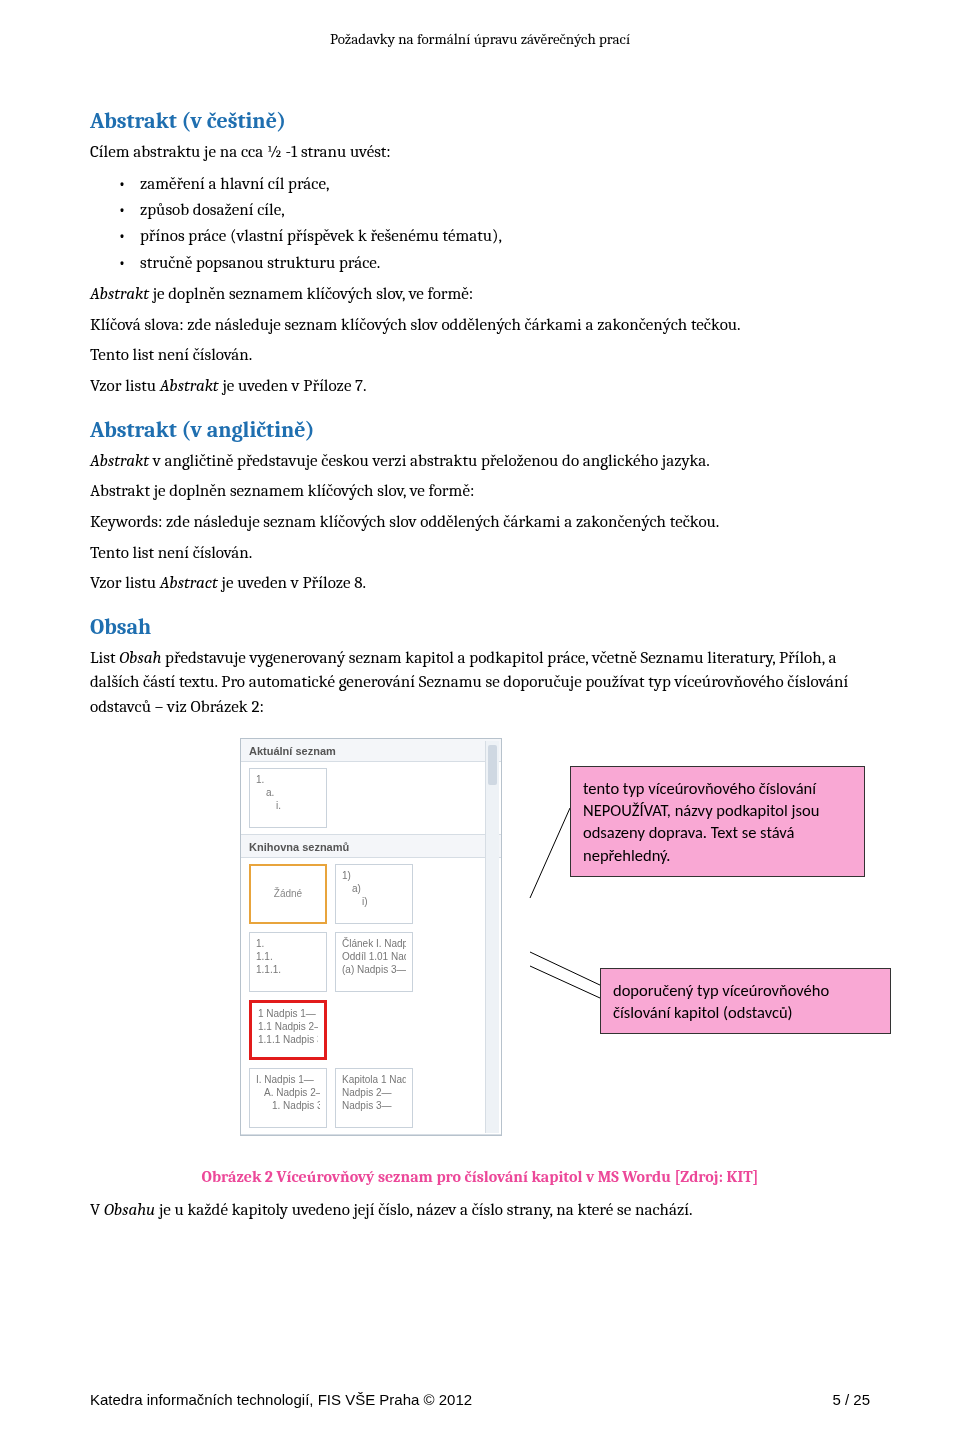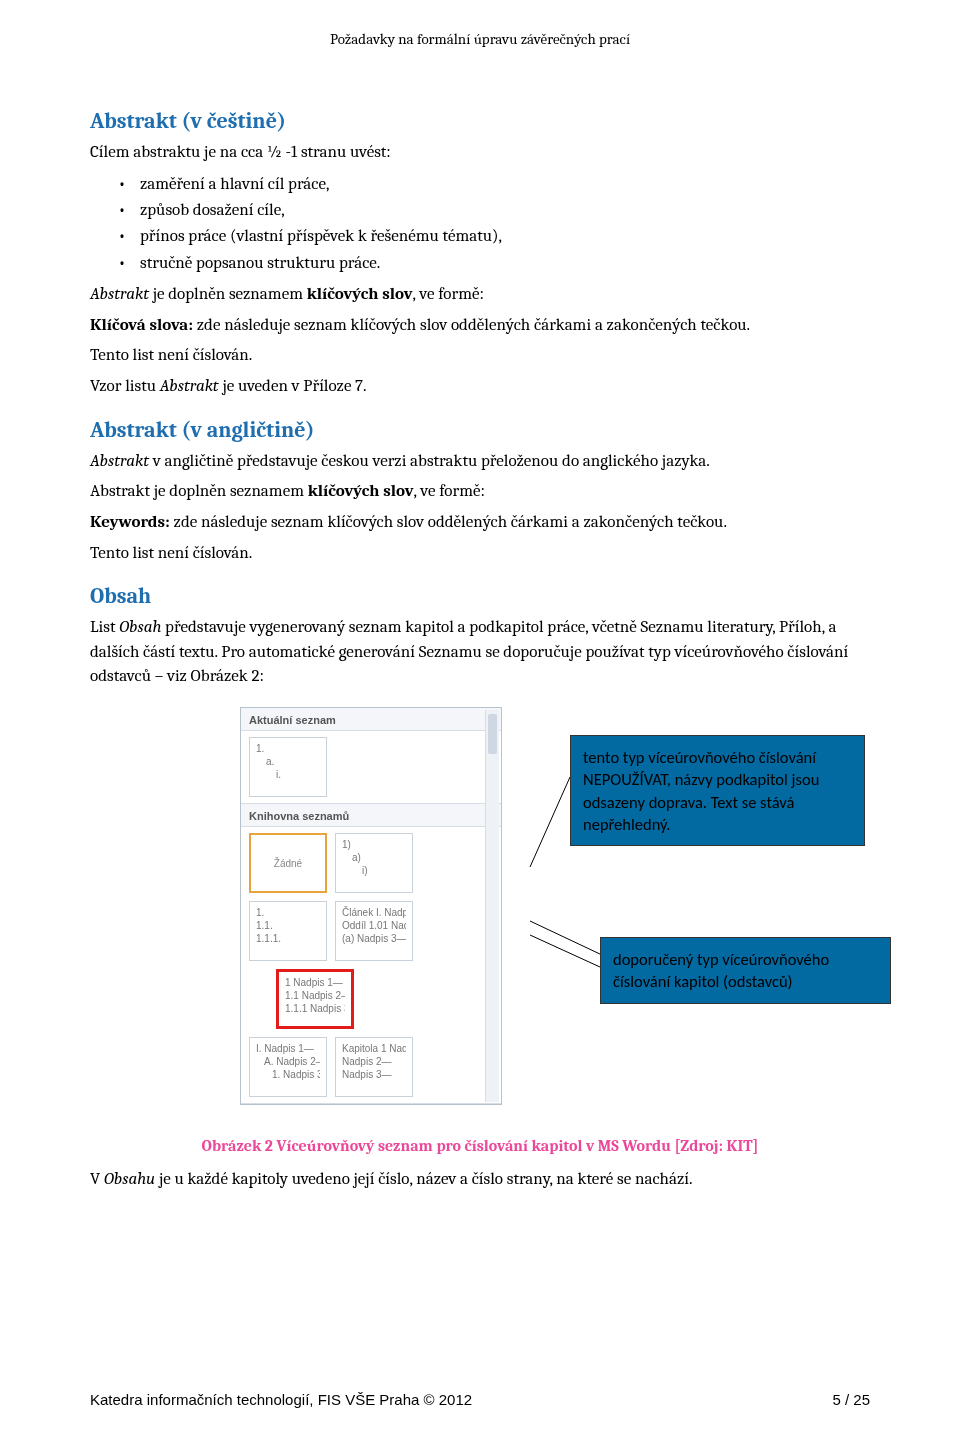--- a/index.html
+++ b/index.html
@@ -5,48 +5,48 @@
   * { box-sizing: border-box; margin: 0; padding: 0; }
   html, body { width: 960px; background: #fff; font-family: Cambria, Georgia, 'Times New Roman', serif; color: #000; }
   .page { width: 960px; min-height: 1434px; padding: 30px 90px 64px 90px; position: relative; }
   .running-header { text-align: center; font-size: 15px; margin-bottom: 60px; }
   h2.section { color: #1f6fb0; font-family: Cambria, Georgia, serif; font-weight: bold; font-size: 22px; margin-top: 18px; margin-bottom: 6px; }
   p { font-size: 17px; line-height: 1.45; margin-bottom: 6px; }
   ul.bullets { list-style: none; padding-left: 50px; margin-bottom: 6px; }
   ul.bullets li { font-size: 17px; line-height: 1.55; position: relative; }
   ul.bullets li::before { content: "•"; position: absolute; left: -22px; font-size: 18px; }
   .italic { font-style: italic; }
-  .bold { font-weight: bold; }
+  .bold { font-weight: normal; }
 
   .figure-wrap { position: relative; margin: 18px 0 10px 0; height: 420px; }
 
   
   .word-panel {
     position: absolute; left: 150px; top: 0;
     width: 262px; background: #f4f6f9;
     border: 1px solid #b7c2cc; font-family: 'Segoe UI', Tahoma, sans-serif;
     font-size: 11px; color: #333;
   }
   .wp-header { font-weight: bold; font-size: 11px; padding: 6px 8px 4px 8px; color: #555; }
   .wp-body { background: #fff; padding: 6px 8px; border-top: 1px solid #d6dde4; border-bottom: 1px solid #d6dde4; }
   .wp-body.lib { }
   .wp-grid { display: flex; flex-wrap: wrap; gap: 8px; }
   .tile { width: 78px; height: 60px; border: 1px solid #c9d2db; background: #fff; padding: 4px 6px; font-size: 10px; line-height: 1.3; color: #777; overflow: hidden; }
   .tile .row { white-space: nowrap; overflow: hidden; text-overflow: clip; }
   .tile.selected { border: 2px solid #e8a43c; }
-  .tile.highlight { border: 3px solid #e21b1b; margin-left: 27px; }
+  .tile.highlight { border: 3px solid #e21b1b; }
   .tile.zadne { display:flex; align-items:center; justify-content:center; color:#888; }
   .wp-footer { padding: 6px 8px 8px 26px; }
   .wp-footer .mi { font-size: 11px; line-height: 1.7; color: #555; text-decoration: none; display:block; position:relative; }
   .wp-footer .mi span.arrow { position:absolute; right:6px; }
   .wp-footer .mi.disabled { color: #a9a9a9; }
   .u { text-decoration: underline; }
 
   
-  .callout { position: absolute; border: 1px solid #333; background: #0369a1; padding: 10px 12px; font-family: Calibri, Arial, sans-serif; font-size: 16.5px; line-height: 1.35; }
+  .callout { position: absolute; border: 1px solid #333; background: #f9a8d4; padding: 10px 12px; font-family: Calibri, Arial, sans-serif; font-size: 16.5px; line-height: 1.35; }
   .callout.c1 { left: 480px; top: 28px; width: 295px; }
   .callout.c2 { left: 510px; top: 230px; width: 291px; }
   
   svg.leaders { position: absolute; left: 0; top: 0; width: 100%; height: 100%; pointer-events: none; }
 
   .caption { text-align: center; color: #ec4899; font-weight: bold; font-size: 16px; font-family: Cambria, Georgia, serif; margin-top: 6px; }
 
   .footer { position: absolute; left: 90px; right: 90px; bottom: 26px; display: flex; justify-content: space-between; font-family: Arial, Helvetica, sans-serif; font-size: 15px; color: #000; }
   .wp-scroll { position:absolute; right:2px; top:2px; bottom:2px; width:14px; background:#eef2f6; border-left:1px solid #d6dde4; }
   .wp-scroll .thumb { position:absolute; left:2px; right:2px; top:4px; height:40px; background:#cfd8e2; border-radius:2px; }
@@ -80,20 +80,23 @@
   <p>
     <span class="italic">Abstrakt</span><span> v angličtině představuje českou verzi abstraktu přeloženou do anglického jazyka.</span>
   </p>
   <p>
     <span>Abstrakt je doplněn seznamem </span><span class="bold">klíčových slov</span><span>, ve formě:</span>
   </p>
   <p>
     <span class="bold">Keywords:</span><span> zde následuje seznam klíčových slov oddělených čárkami a zakončených tečkou.</span>
   </p>
   <p>Tento list není číslován.</p>
+  <p>
+    <span>Vzor listu </span><span class="italic">Abstract</span><span> je uveden v Příloze 8.</span>
+  </p>
 
   <h2 class="section">Obsah</h2>
   <p>
     <span>List </span><span class="italic">Obsah</span><span> představuje vygenerovaný seznam kapitol a podkapitol práce, včetně Seznamu literatury, Příloh, a dalších částí textu.  Pro automatické generování Seznamu se doporučuje používat typ víceúrovňového číslování odstavců – viz Obrázek 2:</span>
   </p>
 
   <div class="figure-wrap">
     <svg class="leaders">
       <line x1="440" y1="160" x2="480" y2="70" stroke="#000" stroke-width="1"></line>
       <line x1="440" y1="228" x2="510" y2="260" stroke="#000" stroke-width="1"></line>

